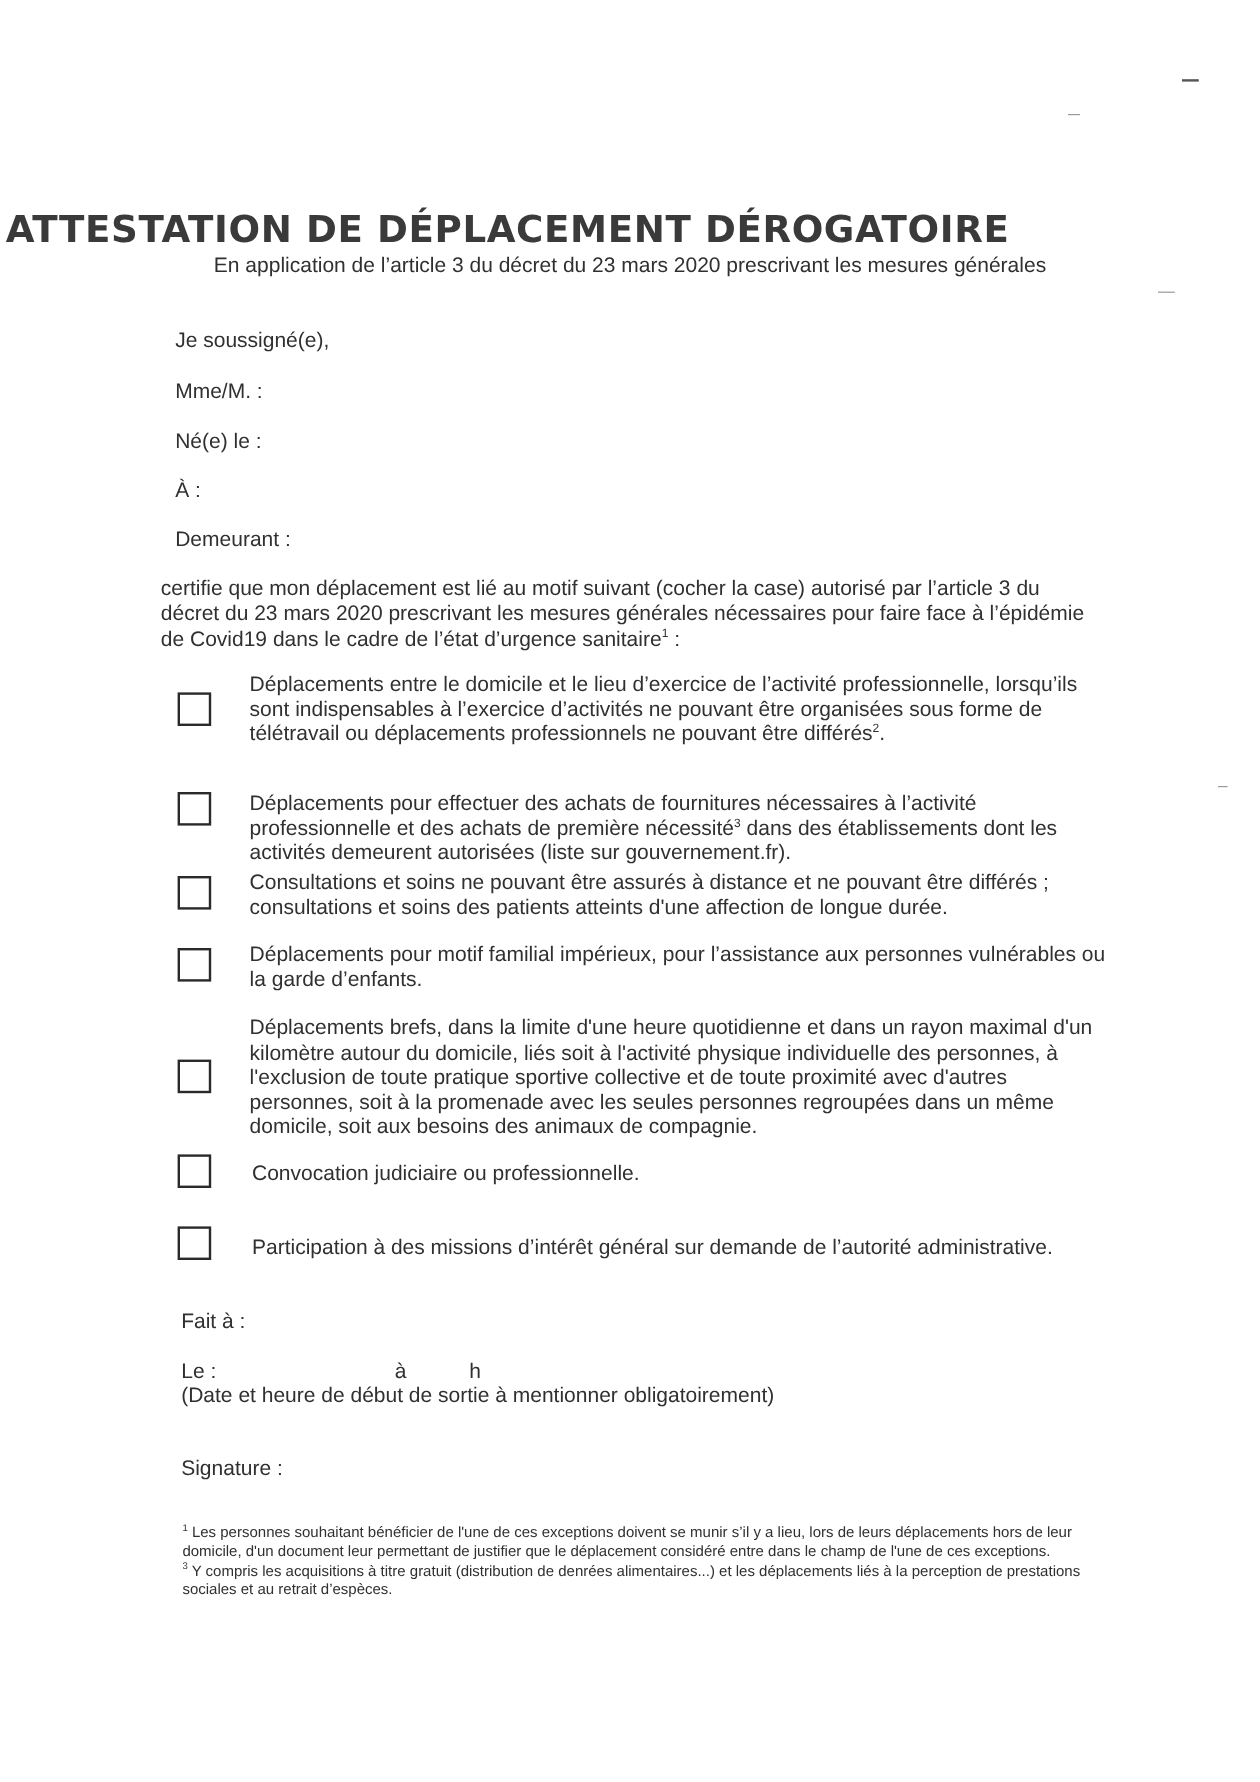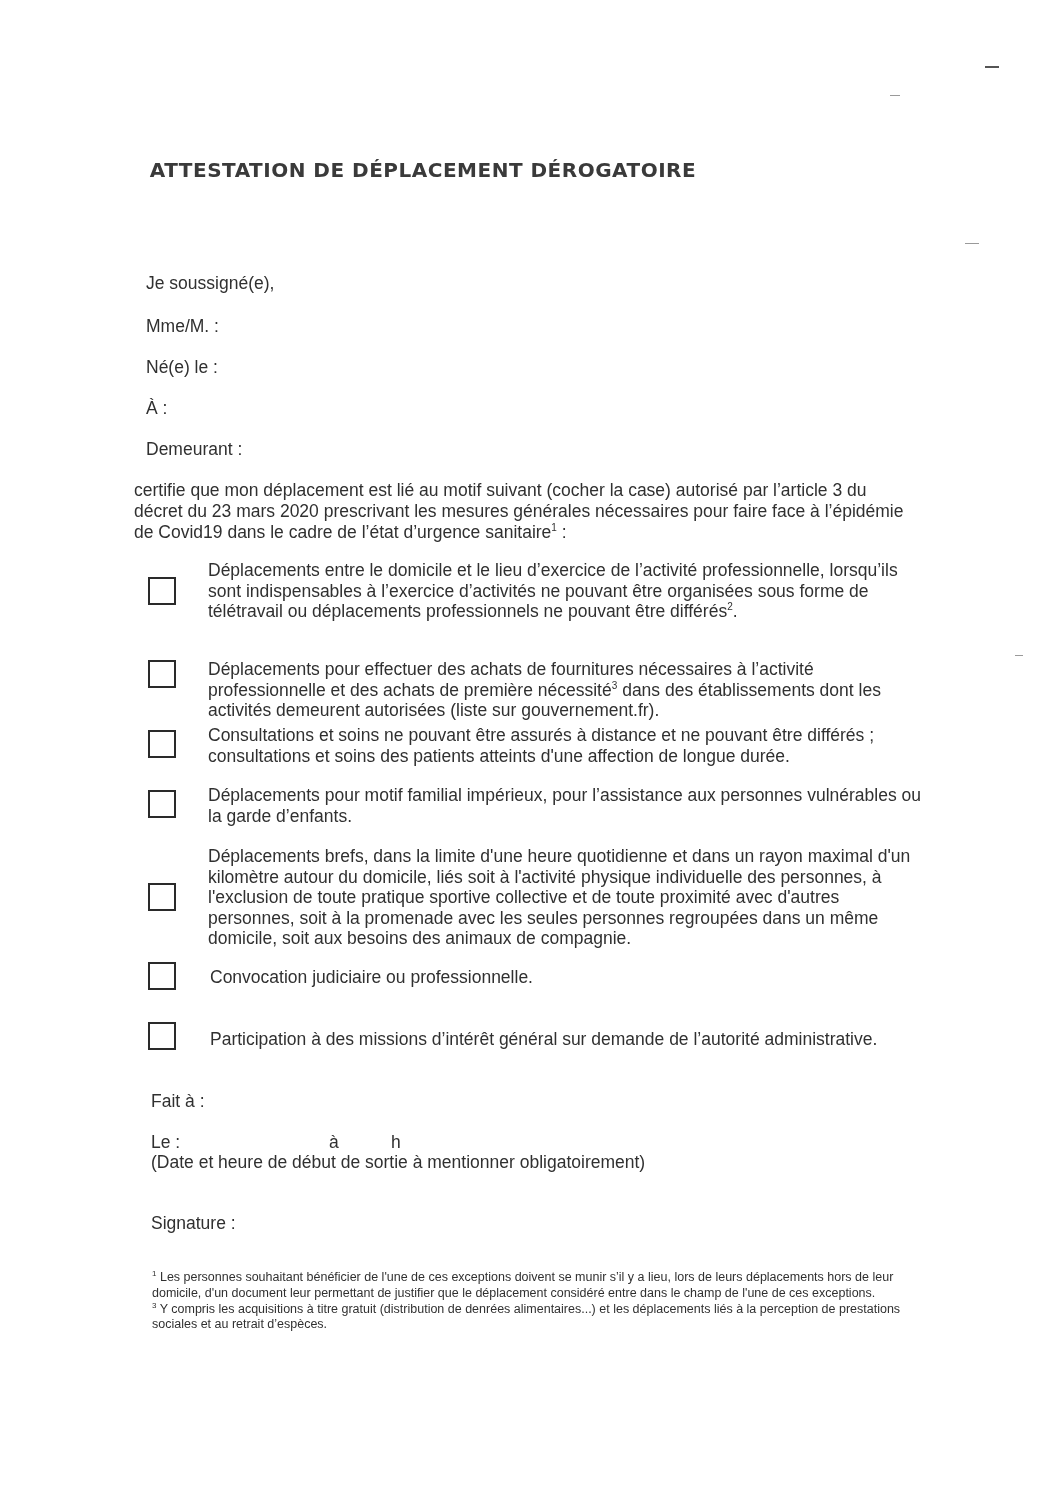--- a/index.html
+++ b/index.html
@@ -1,22 +1,22 @@
 <!DOCTYPE html>
 <html><head>
   <meta charset="utf-8">
   <style>
     html, body { margin: 0; padding: 0; }
     body {
       width: 1050px; height: 1485px; background: #ffffff; position: relative; overflow: hidden;
       font-family: "Liberation Sans", "DejaVu Sans", sans-serif; color: #2a2a2a;
     }
     .title {
-      position: absolute; left: 0; width: 846px; top: 158px; text-align: center;
-      font-family: "DejaVu Sans", sans-serif; font-weight: bold; font-size: 20px; letter-spacing: 0.5px; color: #3a3a3a;
+      position: absolute; left: 0; width: 846px; top: 174px; text-align: center;
+      font-family: "DejaVu Sans", sans-serif; font-weight: bold; font-size: 31px; letter-spacing: 0.5px; color: #3a3a3a;
     }
     .intro {
       position: absolute; left: 100px; width: 850px; top: 211px; text-align: center;
       font-size: 17.5px; line-height: 21px; color: #303030;
     }
     .field { position: absolute; left: 146px; font-size: 17.5px; color: #303030; text-align: center; }
     .certify {
       position: absolute; left: 134px; width: 780px; top: 480px;
       font-size: 17.5px; line-height: 21px; color: #303030;
     }
@@ -40,20 +40,21 @@
 <body>
 
 <div class="speck" style="left:985px;top:66px;width:14px;height:2px;background:#555;"></div>
 <div class="speck" style="left:890px;top:95px;width:10px;"></div>
 <div class="speck" style="left:965px;top:243px;width:14px;"></div>
 <div class="speck" style="left:1015px;top:655px;width:8px;"></div>
 
 <div class="title">ATTESTATION DE DÉPLACEMENT DÉROGATOIRE</div>
 
 <div class="intro">
+  <div>En application de l’article 3 du décret du 23 mars 2020 prescrivant les mesures générales</div>
 </div>
 
 <div class="field" style="top:273px">Je soussigné(e),</div>
 <div class="field" style="top:316px">Mme/M. :</div>
 <div class="field" style="top:357px">Né(e) le :</div>
 <div class="field" style="top:398px">À :</div>
 <div class="field" style="top:439px">Demeurant :</div>
 
 <div class="certify">
   <span>certifie que mon déplacement est lié au motif suivant (cocher la case) autorisé par l’article 3 du décret du 23 mars 2020 prescrivant les mesures générales nécessaires pour faire face à l’épidémie de Covid19 dans le cadre de l’état d’urgence sanitaire</span><sup>1</sup><span> :</span>

